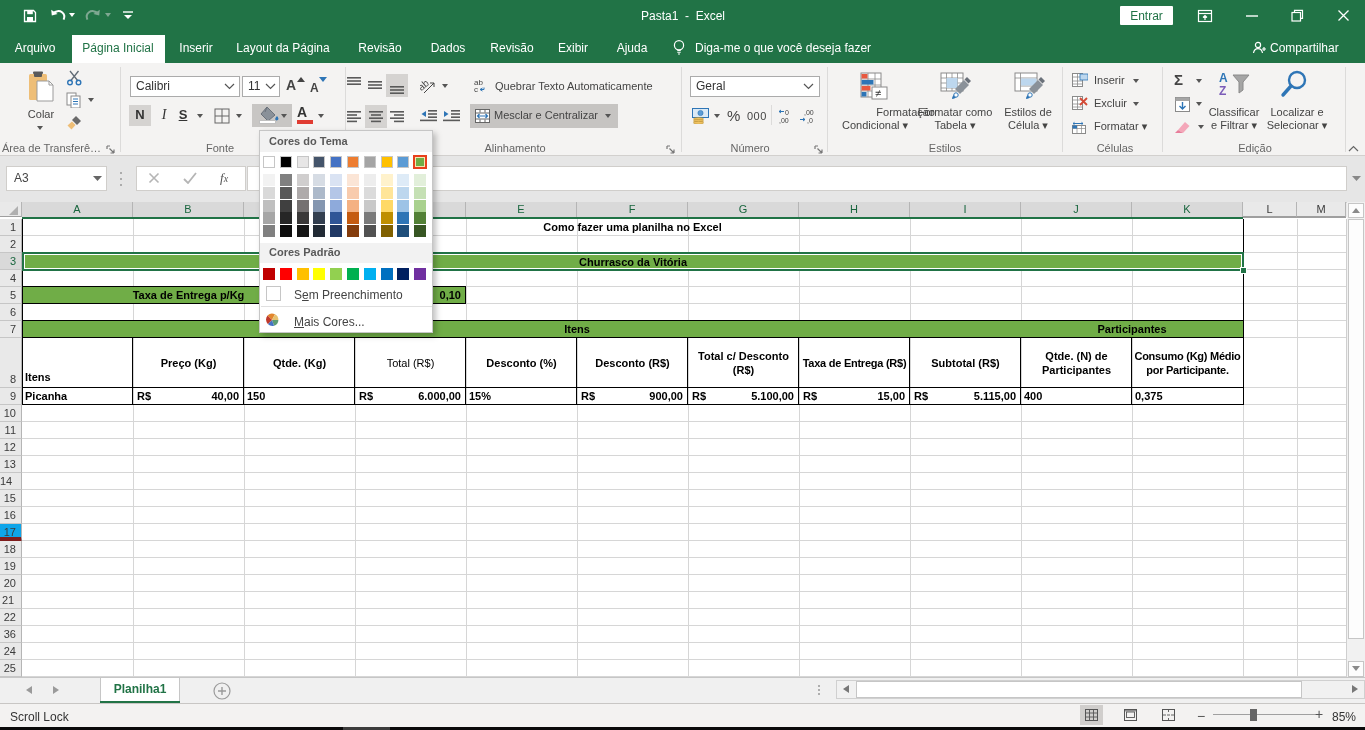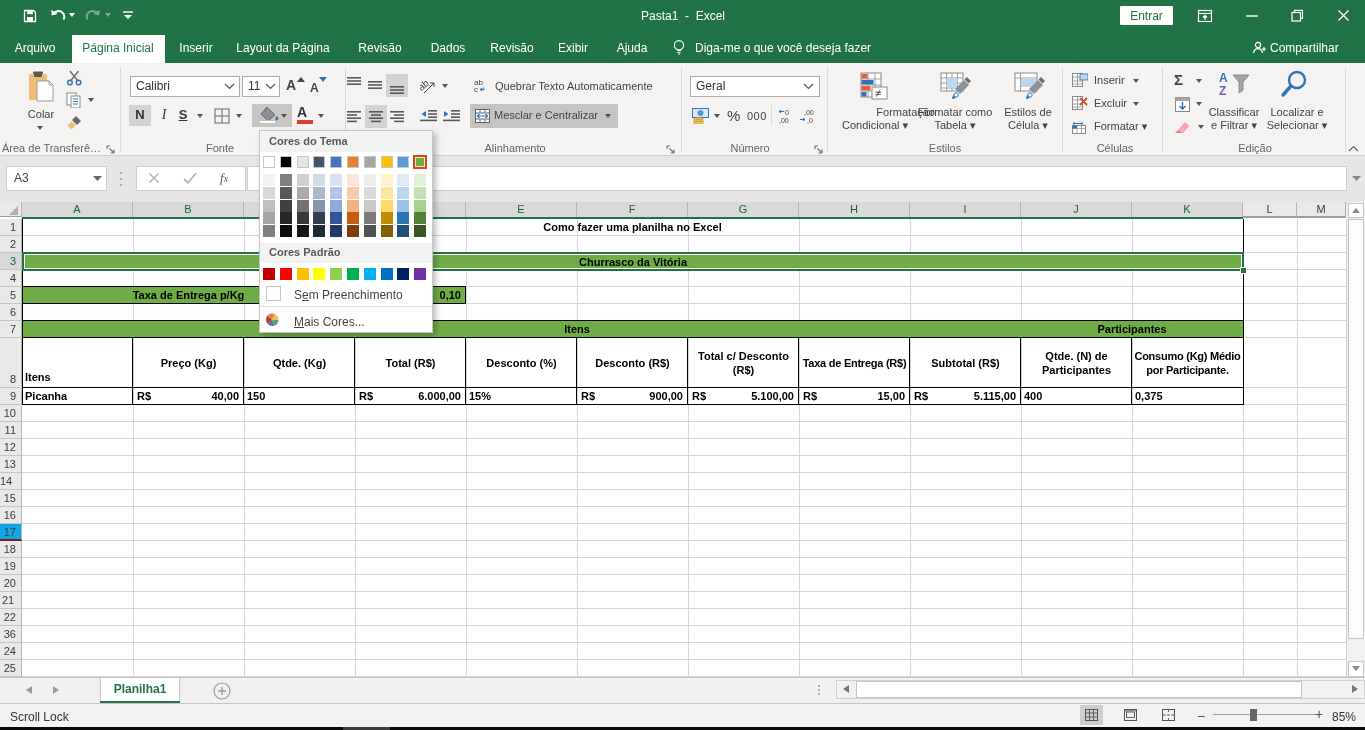--- a/index.html
+++ b/index.html
@@ -421,21 +421,21 @@
 <div style="position:absolute;left:0px;top:321px;width:22px;height:17px;background:#e9e9e9;border-right:1px solid #b5b5b5;border-bottom:1px solid #c6c6c6;color:#3b3b3b;font-size:11px;text-align:right;padding:2px 5px 0 0">7</div>
 <div style="position:absolute;left:0px;top:338px;width:22px;height:50px;background:#e9e9e9;border-right:1px solid #b5b5b5;border-bottom:1px solid #c6c6c6;color:#3b3b3b;font-size:11px;text-align:right;padding:35px 5px 0 0">8</div>
 <div style="position:absolute;left:0px;top:388px;width:22px;height:17px;background:#e9e9e9;border-right:1px solid #b5b5b5;border-bottom:1px solid #c6c6c6;color:#3b3b3b;font-size:11px;text-align:right;padding:2px 5px 0 0">9</div>
 <div style="position:absolute;left:0px;top:405px;width:22px;height:17px;background:#e9e9e9;border-right:1px solid #b5b5b5;border-bottom:1px solid #c6c6c6;color:#3b3b3b;font-size:11px;text-align:right;padding:2px 5px 0 0">10</div>
 <div style="position:absolute;left:0px;top:422px;width:22px;height:17px;background:#e9e9e9;border-right:1px solid #b5b5b5;border-bottom:1px solid #c6c6c6;color:#3b3b3b;font-size:11px;text-align:right;padding:2px 5px 0 0">11</div>
 <div style="position:absolute;left:0px;top:439px;width:22px;height:17px;background:#e9e9e9;border-right:1px solid #b5b5b5;border-bottom:1px solid #c6c6c6;color:#3b3b3b;font-size:11px;text-align:right;padding:2px 5px 0 0">12</div>
 <div style="position:absolute;left:0px;top:456px;width:22px;height:17px;background:#e9e9e9;border-right:1px solid #b5b5b5;border-bottom:1px solid #c6c6c6;color:#3b3b3b;font-size:11px;text-align:right;padding:2px 5px 0 0">13</div>
 <div style="position:absolute;left:0px;top:473px;width:22px;height:17px;background:#e9e9e9;border-right:1px solid #b5b5b5;border-bottom:1px solid #c6c6c6;color:#3b3b3b;font-size:11px;text-align:left;padding:2px 5px 0 0">14</div>
 <div style="position:absolute;left:0px;top:490px;width:22px;height:17px;background:#e9e9e9;border-right:1px solid #b5b5b5;border-bottom:1px solid #c6c6c6;color:#3b3b3b;font-size:11px;text-align:right;padding:2px 5px 0 0">15</div>
 <div style="position:absolute;left:0px;top:507px;width:22px;height:17px;background:#e9e9e9;border-right:1px solid #b5b5b5;border-bottom:1px solid #c6c6c6;color:#3b3b3b;font-size:11px;text-align:right;padding:2px 5px 0 0">16</div>
-<div style="position:absolute;left:0px;top:524px;width:22px;height:17px;background:#0ea5e9;border-right:1px solid #b5b5b5;border-bottom:2px solid #7f1d1d;color:#3b3b3b;font-size:11px;text-align:right;padding:2px 5px 11px 0">17</div>
+<div style="position:absolute;left:0px;top:524px;width:22px;height:17px;background:#0ea5e9;border-right:1px solid #b5b5b5;border-bottom:7px solid #7f1d1d;color:#3b3b3b;font-size:11px;text-align:right;padding:2px 5px 11px 0">17</div>
 <div style="position:absolute;left:0px;top:541px;width:22px;height:17px;background:#e9e9e9;border-right:1px solid #b5b5b5;border-bottom:1px solid #c6c6c6;color:#3b3b3b;font-size:11px;text-align:right;padding:2px 5px 0 0">18</div>
 <div style="position:absolute;left:0px;top:558px;width:22px;height:17px;background:#e9e9e9;border-right:1px solid #b5b5b5;border-bottom:1px solid #c6c6c6;color:#3b3b3b;font-size:11px;text-align:right;padding:2px 5px 0 0">19</div>
 <div style="position:absolute;left:0px;top:575px;width:22px;height:17px;background:#e9e9e9;border-right:1px solid #b5b5b5;border-bottom:1px solid #c6c6c6;color:#3b3b3b;font-size:11px;text-align:right;padding:2px 5px 0 0">20</div>
 <div style="position:absolute;left:0px;top:592px;width:22px;height:17px;background:#e9e9e9;border-right:1px solid #b5b5b5;border-bottom:1px solid #c6c6c6;color:#3b3b3b;font-size:11px;text-align:center;padding:2px 5px 0 0">21</div>
 <div style="position:absolute;left:0px;top:609px;width:22px;height:17px;background:#e9e9e9;border-right:1px solid #b5b5b5;border-bottom:1px solid #c6c6c6;color:#3b3b3b;font-size:11px;text-align:right;padding:2px 5px 0 0">22</div>
 <div style="position:absolute;left:0px;top:626px;width:22px;height:17px;background:#e9e9e9;border-right:1px solid #b5b5b5;border-bottom:1px solid #c6c6c6;color:#3b3b3b;font-size:11px;text-align:right;padding:2px 5px 0 0">36</div>
 <div style="position:absolute;left:0px;top:643px;width:22px;height:17px;background:#e9e9e9;border-right:1px solid #b5b5b5;border-bottom:1px solid #c6c6c6;color:#3b3b3b;font-size:11px;text-align:right;padding:2px 5px 0 0">24</div>
 <div style="position:absolute;left:0px;top:660px;width:22px;height:17px;background:#e9e9e9;border-right:1px solid #b5b5b5;border-bottom:1px solid #c6c6c6;color:#3b3b3b;font-size:11px;text-align:right;padding:2px 5px 0 0">25</div>
 <div style="position:absolute;left:22px;top:219px;width:1221px;height:17px;font-weight:bold;font-size:11px;color:#000;text-align:center;padding-top:2px">Como fazer uma planilha no Excel</div>
 <div style="position:absolute;left:22px;top:219px;width:1px;height:186px;background:#000"></div>
@@ -471,21 +471,21 @@
 <div style="position:absolute;left:25px;top:255px;width:1216px;height:13px;background:#70ad47"></div>
 <div style="position:absolute;left:25px;top:253px;width:1216px;height:17px;font-weight:bold;font-size:11px;color:#000;text-align:center;padding-top:3px">Churrasco da Vitória</div>
 <div style="position:absolute;left:1240px;top:267px;width:7px;height:7px;background:#217346;border:1px solid #fff"></div>
 <div style="position:absolute;left:25px;top:371px;width:100px;height:15px;font-weight:bold;font-size:11px;color:#000;text-align:left">Itens</div>
 <div style="position:absolute;left:134px;top:339px;width:109px;height:48px;font-weight:bold;font-size:11px;color:#000;text-align:center;display:flex;align-items:center;justify-content:center;line-height:14px;">
       <div style="position:relative">Preço (Kg)</div>
     </div>
 <div style="position:absolute;left:245px;top:339px;width:109px;height:48px;font-weight:bold;font-size:11px;color:#000;text-align:center;display:flex;align-items:center;justify-content:center;line-height:14px;">
       <div style="position:relative">Qtde. (Kg)</div>
     </div>
-<div style="position:absolute;left:356px;top:339px;width:109px;height:48px;font-weight:bold;font-size:11px;color:#000;text-align:center;display:flex;align-items:center;justify-content:center;line-height:14px;">
+<div style="position:absolute;left:356px;top:339px;width:109px;height:48px;font-weight:normal;font-size:11px;color:#000;text-align:center;display:flex;align-items:center;justify-content:center;line-height:14px;">
       <div style="position:relative">Total (R$)</div>
     </div>
 <div style="position:absolute;left:467px;top:339px;width:109px;height:48px;font-weight:bold;font-size:11px;color:#000;text-align:center;display:flex;align-items:center;justify-content:center;line-height:14px;">
       <div style="position:relative">Desconto (%)</div>
     </div>
 <div style="position:absolute;left:578px;top:339px;width:109px;height:48px;font-weight:bold;font-size:11px;color:#000;text-align:center;display:flex;align-items:center;justify-content:center;line-height:14px;">
       <div style="position:relative">Desconto (R$)</div>
     </div>
 <div style="position:absolute;left:689px;top:339px;width:109px;height:48px;font-weight:bold;font-size:11px;color:#000;text-align:center;display:flex;align-items:center;justify-content:center;line-height:14px;">
       <div style="position:relative">Total c/ Desconto<br>(R$)</div>

